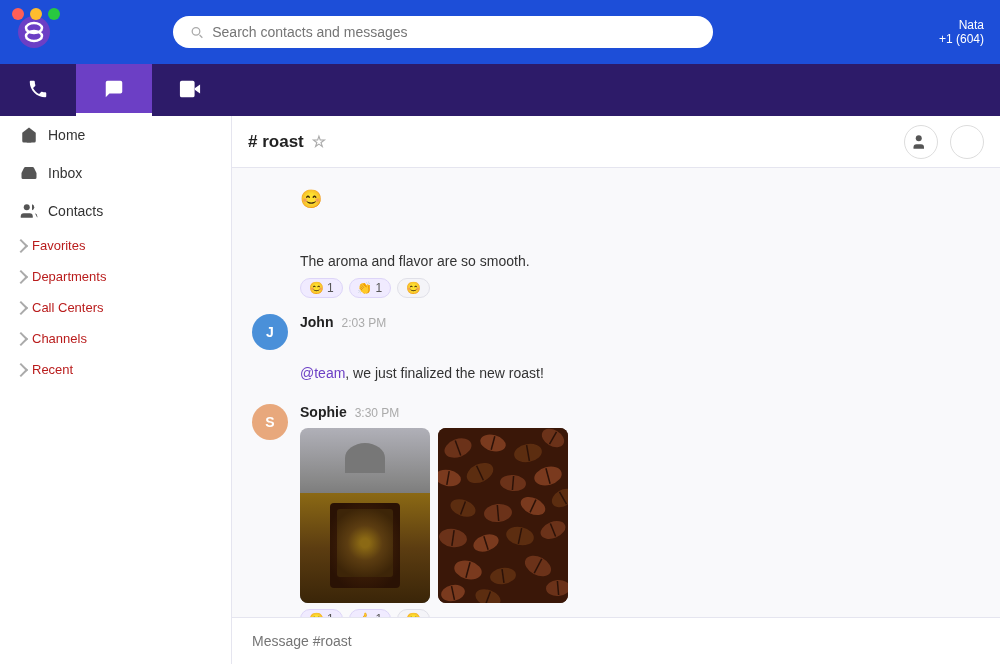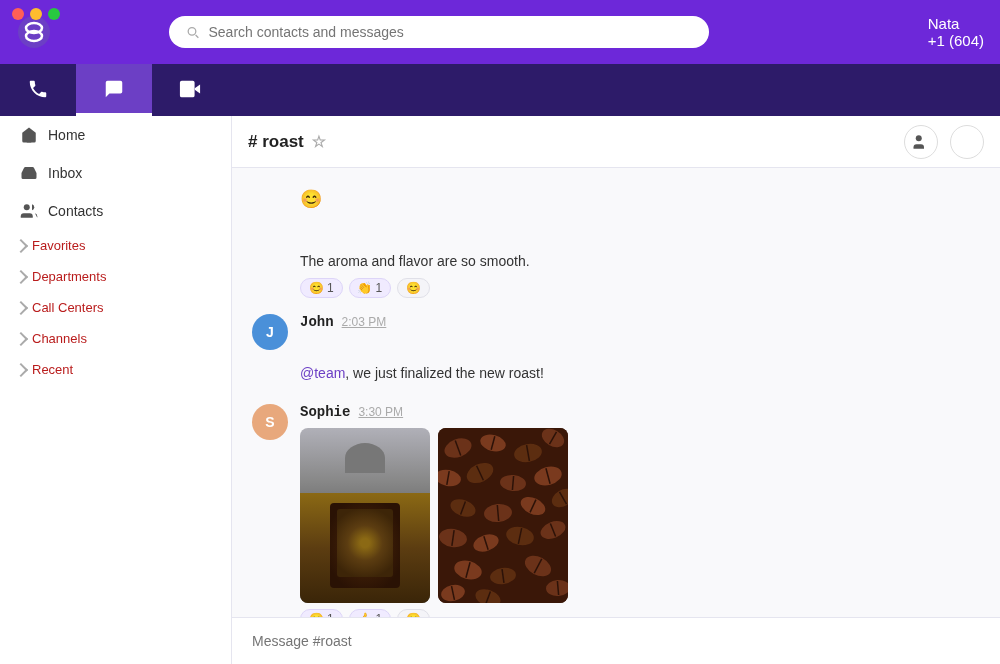--- a/index.html
+++ b/index.html
@@ -1,20 +1,20 @@
 <!DOCTYPE html>
 <html><head>
   <meta charset="utf-8">
   <style>
     * { margin: 0; padding: 0; box-sizing: border-box; }
     body { font-family: -apple-system, BlinkMacSystemFont, 'Segoe UI', sans-serif; width: 1000px; height: 664px; overflow: hidden; display: flex; flex-direction: column; background: #f4f4f8; }
 
     
     .topbar {
-      background: #6d28d9;
+      background: #1d4ed8;
       height: 64px;
       display: flex;
       align-items: center;
       padding: 0 16px;
       gap: 16px;
       flex-shrink: 0;
     }
     .topbar-logo {
       width: 36px;
       height: 36px;
@@ -35,22 +35,22 @@
     }
     .search-bar input {
       border: none;
       outline: none;
       width: 100%;
       font-size: 14px;
       color: #555;
     }
     .topbar-user {
       color: #fff;
-      font-size: 15px;
-      text-align: left;
+      font-size: 12px;
+      text-align: right;
       margin-left: auto;
     }
 
     
     .nav-tabs {
       background: #2d1b69;
       display: flex;
       padding: 0 0 0 0;
       flex-shrink: 0;
     }
@@ -186,22 +186,22 @@
       justify-content: center;
       font-size: 14px;
       font-weight: 600;
       color: #fff;
     }
     .avatar-john { background: #4a90d9; }
     .avatar-sophie { background: #e8a87c; }
     .avatar-farron { background: #555; }
     .msg-content { flex: 1; }
     .msg-header { display: flex; align-items: baseline; gap: 8px; margin-bottom: 4px; }
-    .msg-name { font-weight: 600; font-size: 14px; color: #222; font-family: Liberation Mono, monospace; }
-    .msg-time { font-size: 12px; color: #aaa; text-decoration: underline; }
+    .msg-name { font-weight: 600; font-size: 14px; color: #222; }
+    .msg-time { font-size: 12px; color: #aaa; }
     .msg-text { font-size: 14px; color: #333; line-height: 1.5; margin-top: 33px; }
     .msg-mention { color: #6c3fc5; }
     .msg-reactions {
       display: flex;
       gap: 6px;
       margin-top: 6px;
     }
     .reaction {
       display: flex;
       align-items: center;

